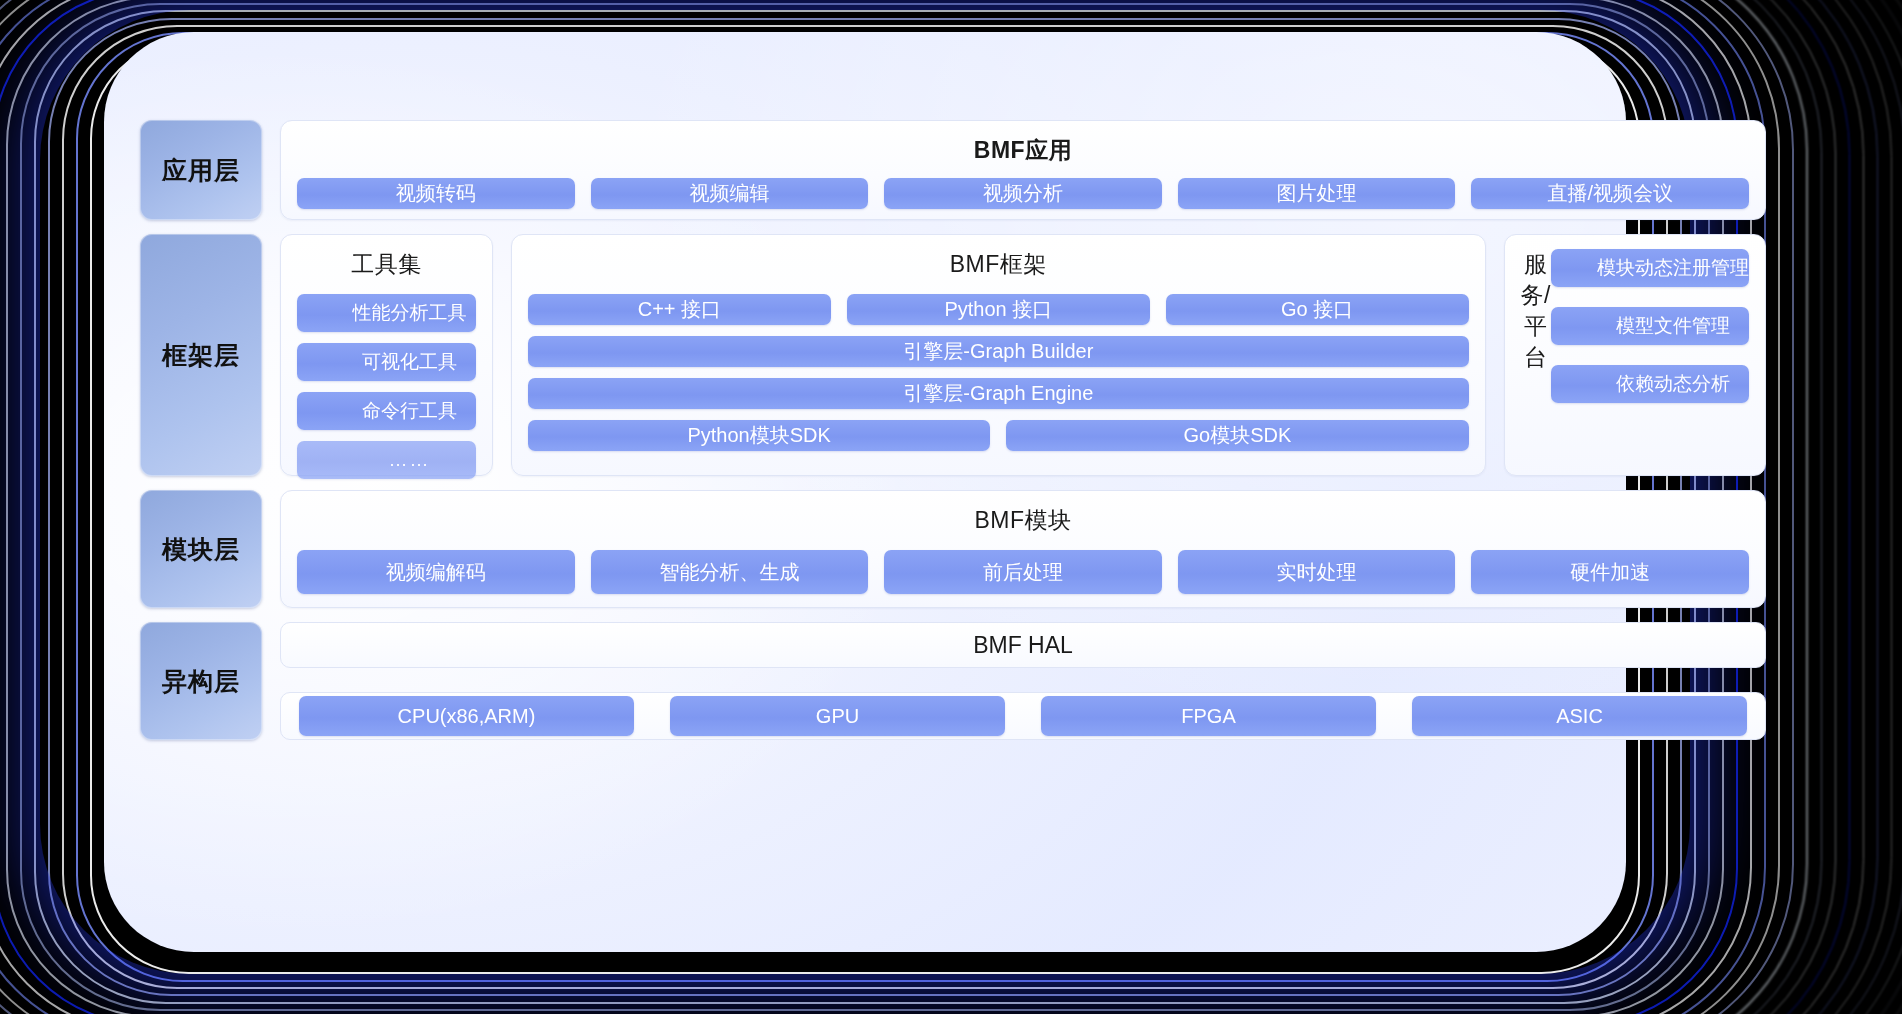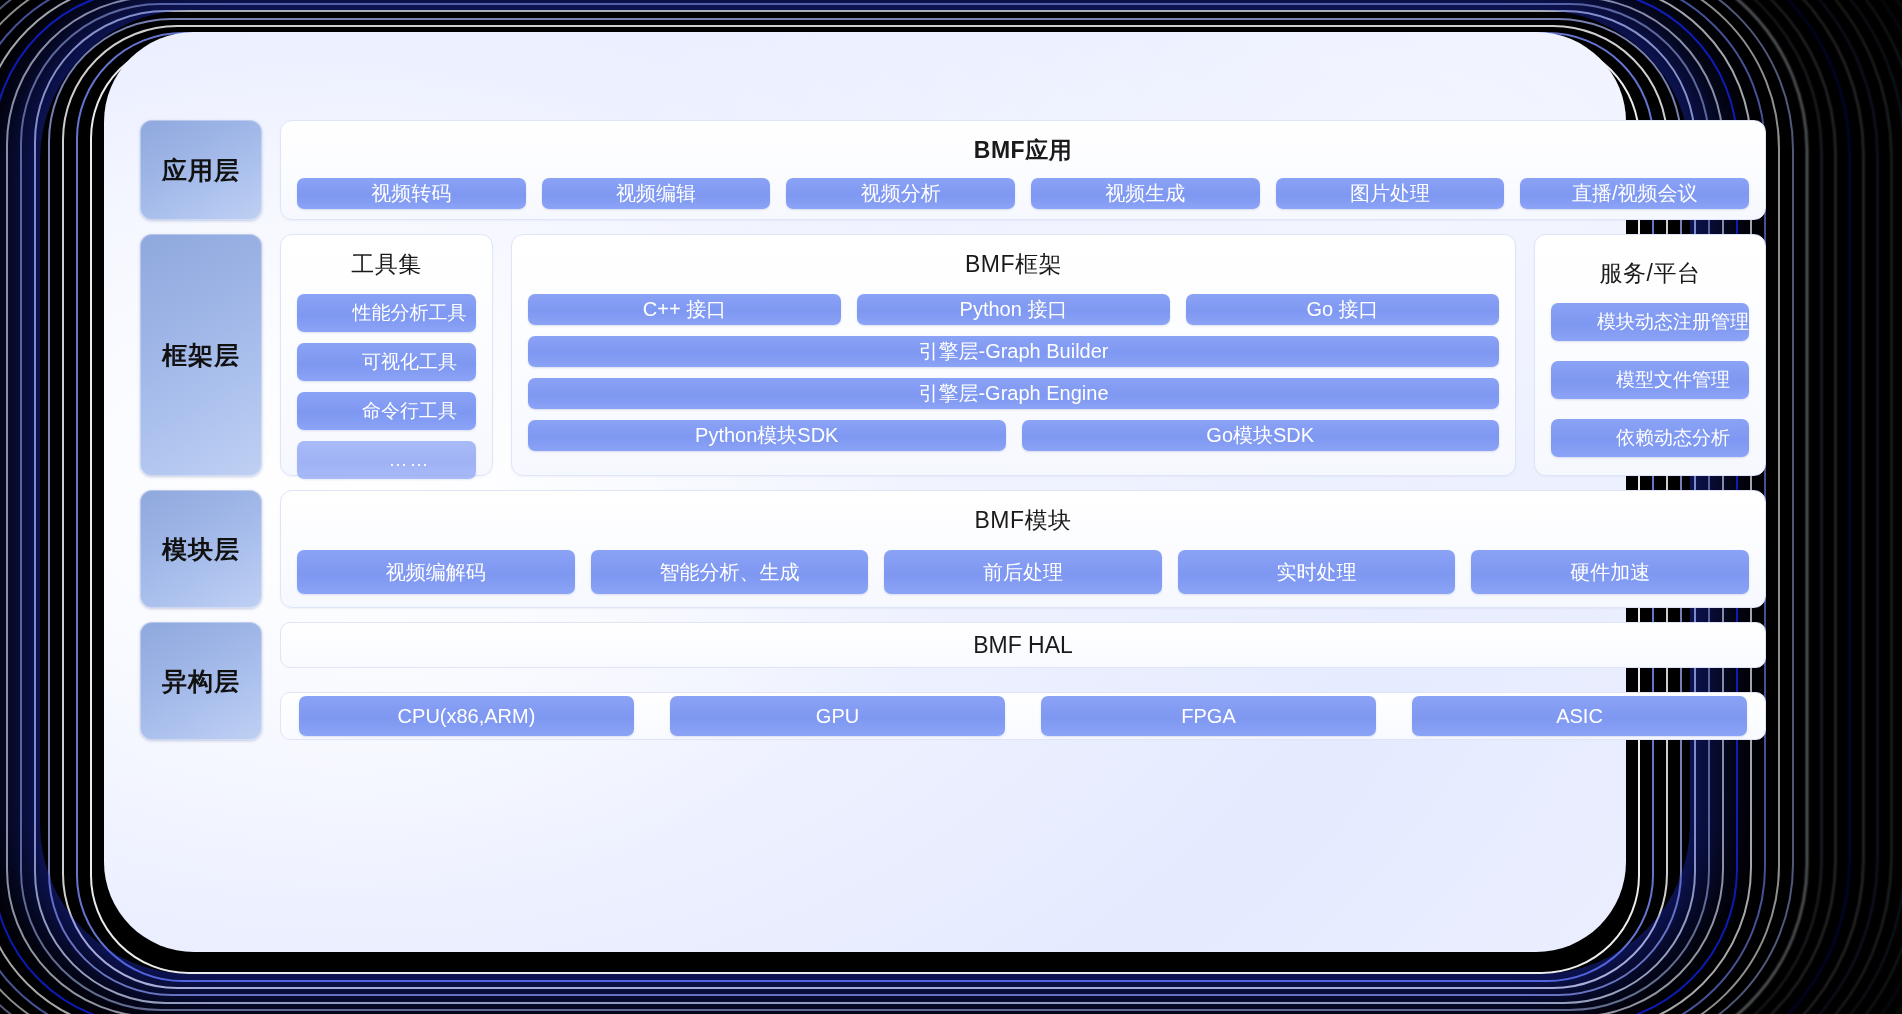--- a/index.html
+++ b/index.html
@@ -108,21 +108,21 @@
 
   
   #row-app { height: 100px; }
   #row-app .card { flex: 1 1 auto; display: flex; flex-direction: column; }
   #row-app .card-title { margin-bottom: 12px; font-weight: bold; }
 
   
   #row-framework { height: 242px; }
   .col-tools { flex: 0 0 213px; display: flex; flex-direction: column; }
   .col-framework { flex: 1 1 auto; display: flex; flex-direction: column; }
-  .col-services { flex: 0 0 213px; display: flex; flex-direction: column; justify-content: flex-end; }
+  .col-services { flex: 0 0 213px; display: flex; flex-direction: row; justify-content: flex-end; }
 
   .col-tools .chip, .col-services .chip { font-size: 19px; height: 38px; padding-left: 46px; }
   .stack { display: flex; flex-direction: column; gap: 11px; }
   .col-services .stack { gap: 20px; }
   .col-framework .stack { gap: 11px; }
   .chip.faded { opacity: 0.72; letter-spacing: 2px; }
 
   
   #row-module { height: 118px; }
   #row-module .card { flex: 1 1 auto; display: flex; flex-direction: column; }
@@ -192,21 +192,20 @@
   <div class="diagram">
 
     <div class="row" id="row-app">
       <div class="layer-label">应用层</div>
       <div class="card">
         <div class="card-title">BMF应用</div>
         <div class="chip-row">
           <div class="chip">视频转码</div>
           <div class="chip">视频编辑</div>
           <div class="chip">视频分析</div>
-          <div class="chip">视频生成</div>
           <div class="chip">图片处理</div>
           <div class="chip">直播/视频会议</div>
         </div>
       </div>
     </div>
 
     <div class="row" id="row-framework">
       <div class="layer-label">框架层</div>
 
       <div class="card col-tools">

